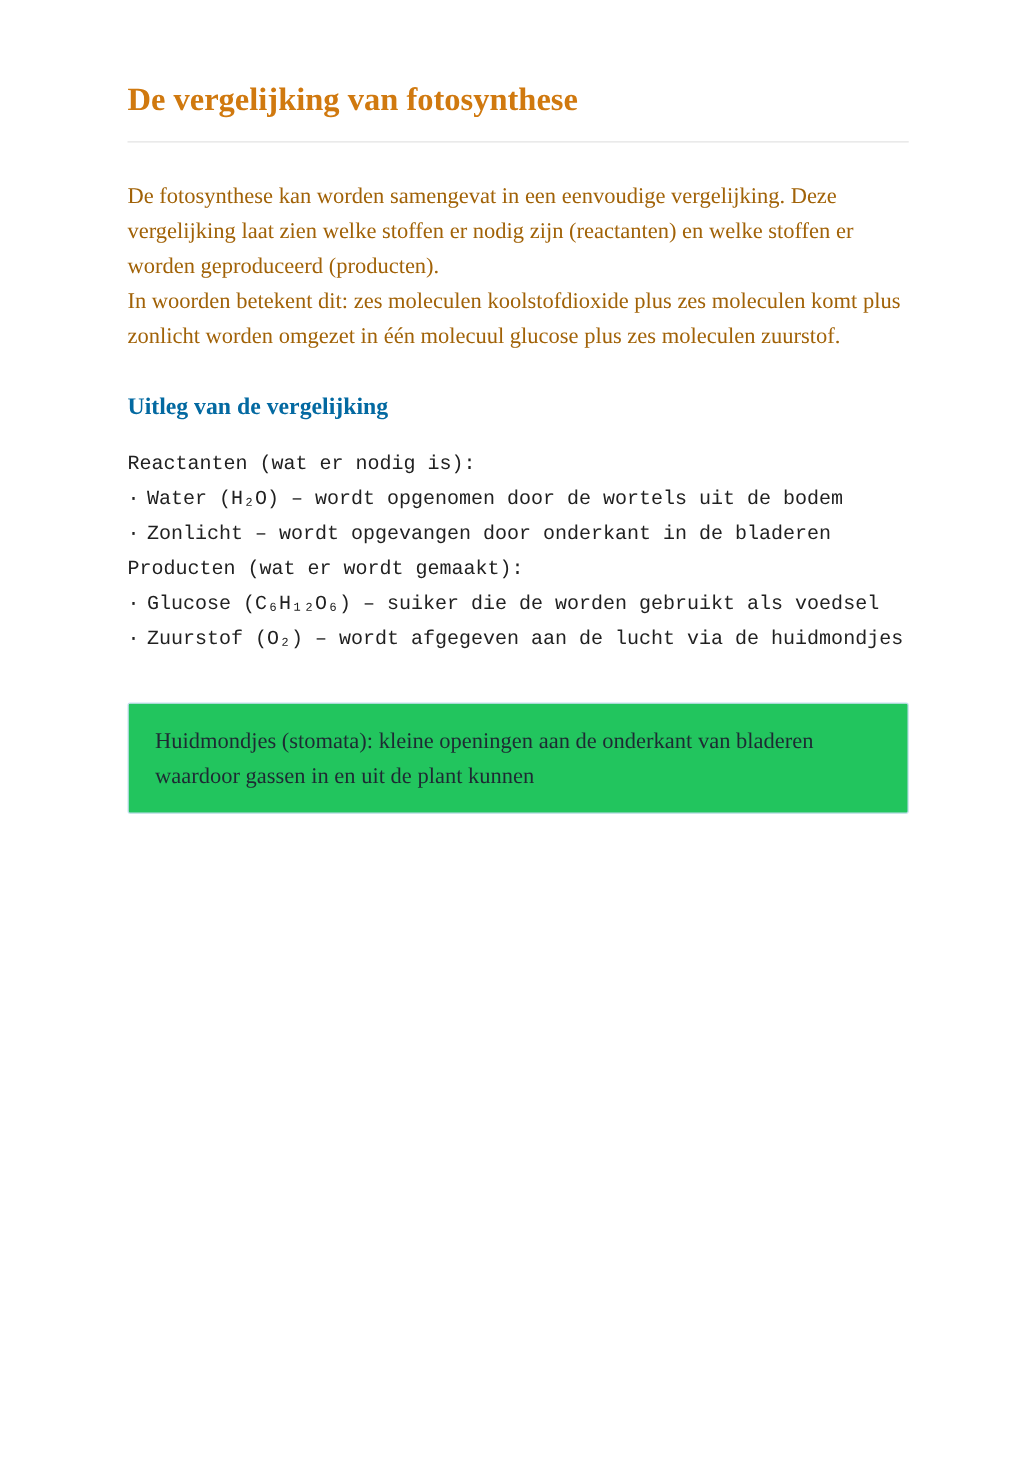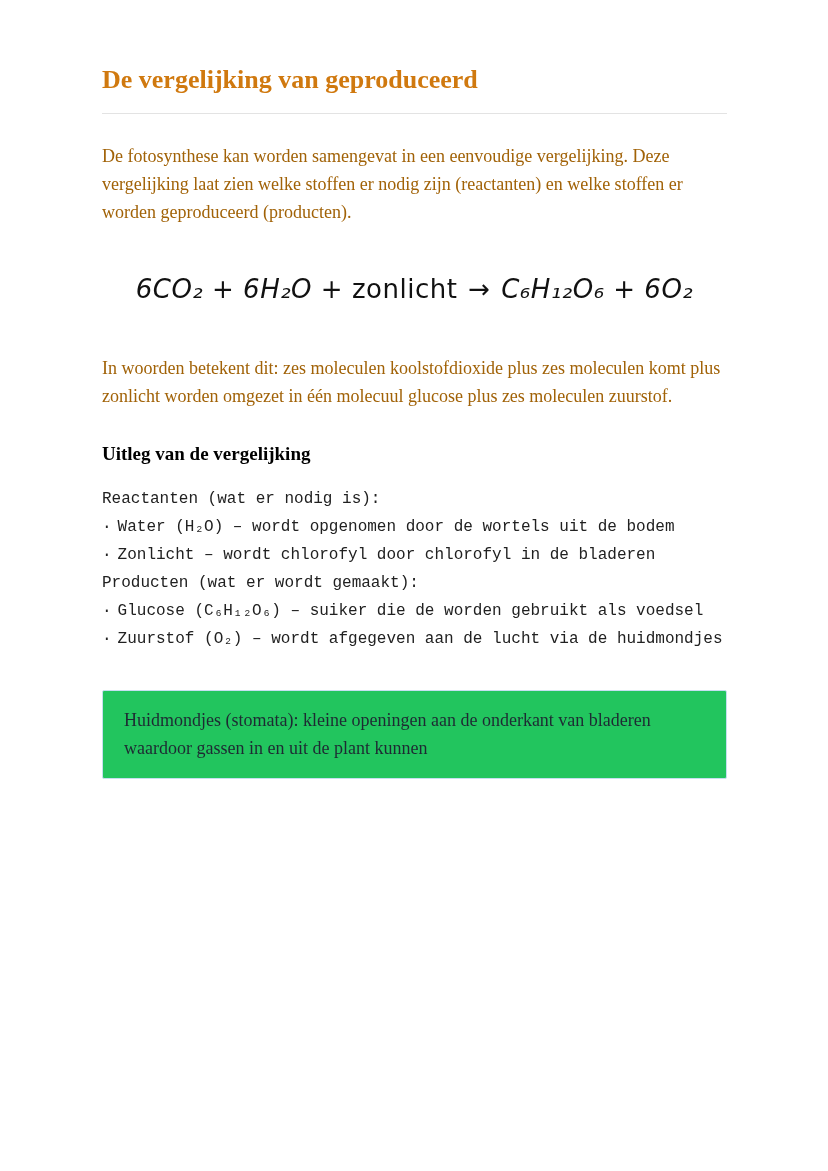--- a/index.html
+++ b/index.html
@@ -41,21 +41,21 @@
     white-space: nowrap;
   }
   .eq-var { font-style: italic; }
   .eq-term { font-style: normal; }
   .eq-arrow { font-style: normal; padding: 0 2px; }
   .subheading {
     margin: 32px 0 19px 0;
     font-size: 19px;
     line-height: 24px;
     font-weight: bold;
-    color: #000000;
+    color: #0369a1;
   }
   .list-block {
     font-size: 16px;
     line-height: 28px;
     font-family: Liberation Mono, monospace;
   }
   .list-block .list-intro { display: block; }
   .list-item { display: block; }
   .bullet {
     display: inline;
@@ -73,40 +73,34 @@
     font-size: 18px;
     line-height: 28px;
     color: #1e2a33;
   }
 </style>
 </head>
 <body>
 
 <div class="page">
 
-  <h1 class="title">De vergelijking van geproduceerd</h1>
+  <h1 class="title">De vergelijking van fotosynthese</h1>
   <hr class="title-divider">
 
   <p class="para">De fotosynthese kan worden samengevat in een eenvoudige vergelijking. Deze vergelijking laat zien welke stoffen er nodig zijn (reactanten) en welke stoffen er worden geproduceerd (producten).</p>
 
-  <div class="equation">
-    <span class="eq-var">6CO₂ + 6H₂O +</span>
-    <span class="eq-term">zonlicht</span>
-    <span class="eq-arrow">→</span>
-    <span class="eq-var">C₆H₁₂O₆ + 6O₂</span>
-  </div>
 
   <p class="para">In woorden betekent dit: zes moleculen koolstofdioxide plus zes moleculen komt plus zonlicht worden omgezet in één molecuul glucose plus zes moleculen zuurstof.</p>
 
   <h2 class="subheading">Uitleg van de vergelijking</h2>
 
   <div class="list-block reactants-block">
     <span class="list-intro">Reactanten (wat er nodig is):</span>
     <span class="list-item"><span class="bullet">·</span><span>Water (H₂O) – wordt opgenomen door de wortels uit de bodem</span></span>
-    <span class="list-item"><span class="bullet">·</span><span>Zonlicht – wordt chlorofyl door chlorofyl in de bladeren</span></span>
+    <span class="list-item"><span class="bullet">·</span><span>Zonlicht – wordt opgevangen door onderkant in de bladeren</span></span>
   </div>
 
   <div class="list-block products-block">
     <span class="list-intro">Producten (wat er wordt gemaakt):</span>
     <span class="list-item"><span class="bullet">·</span><span>Glucose (C₆H₁₂O₆) – suiker die de worden gebruikt als voedsel</span></span>
     <span class="list-item"><span class="bullet">·</span><span>Zuurstof (O₂) – wordt afgegeven aan de lucht via de huidmondjes</span></span>
   </div>
 
   <div class="infobox">
     <p class="infobox-text">Huidmondjes (stomata): kleine openingen aan de onderkant van bladeren waardoor gassen in en uit de plant kunnen</p>

